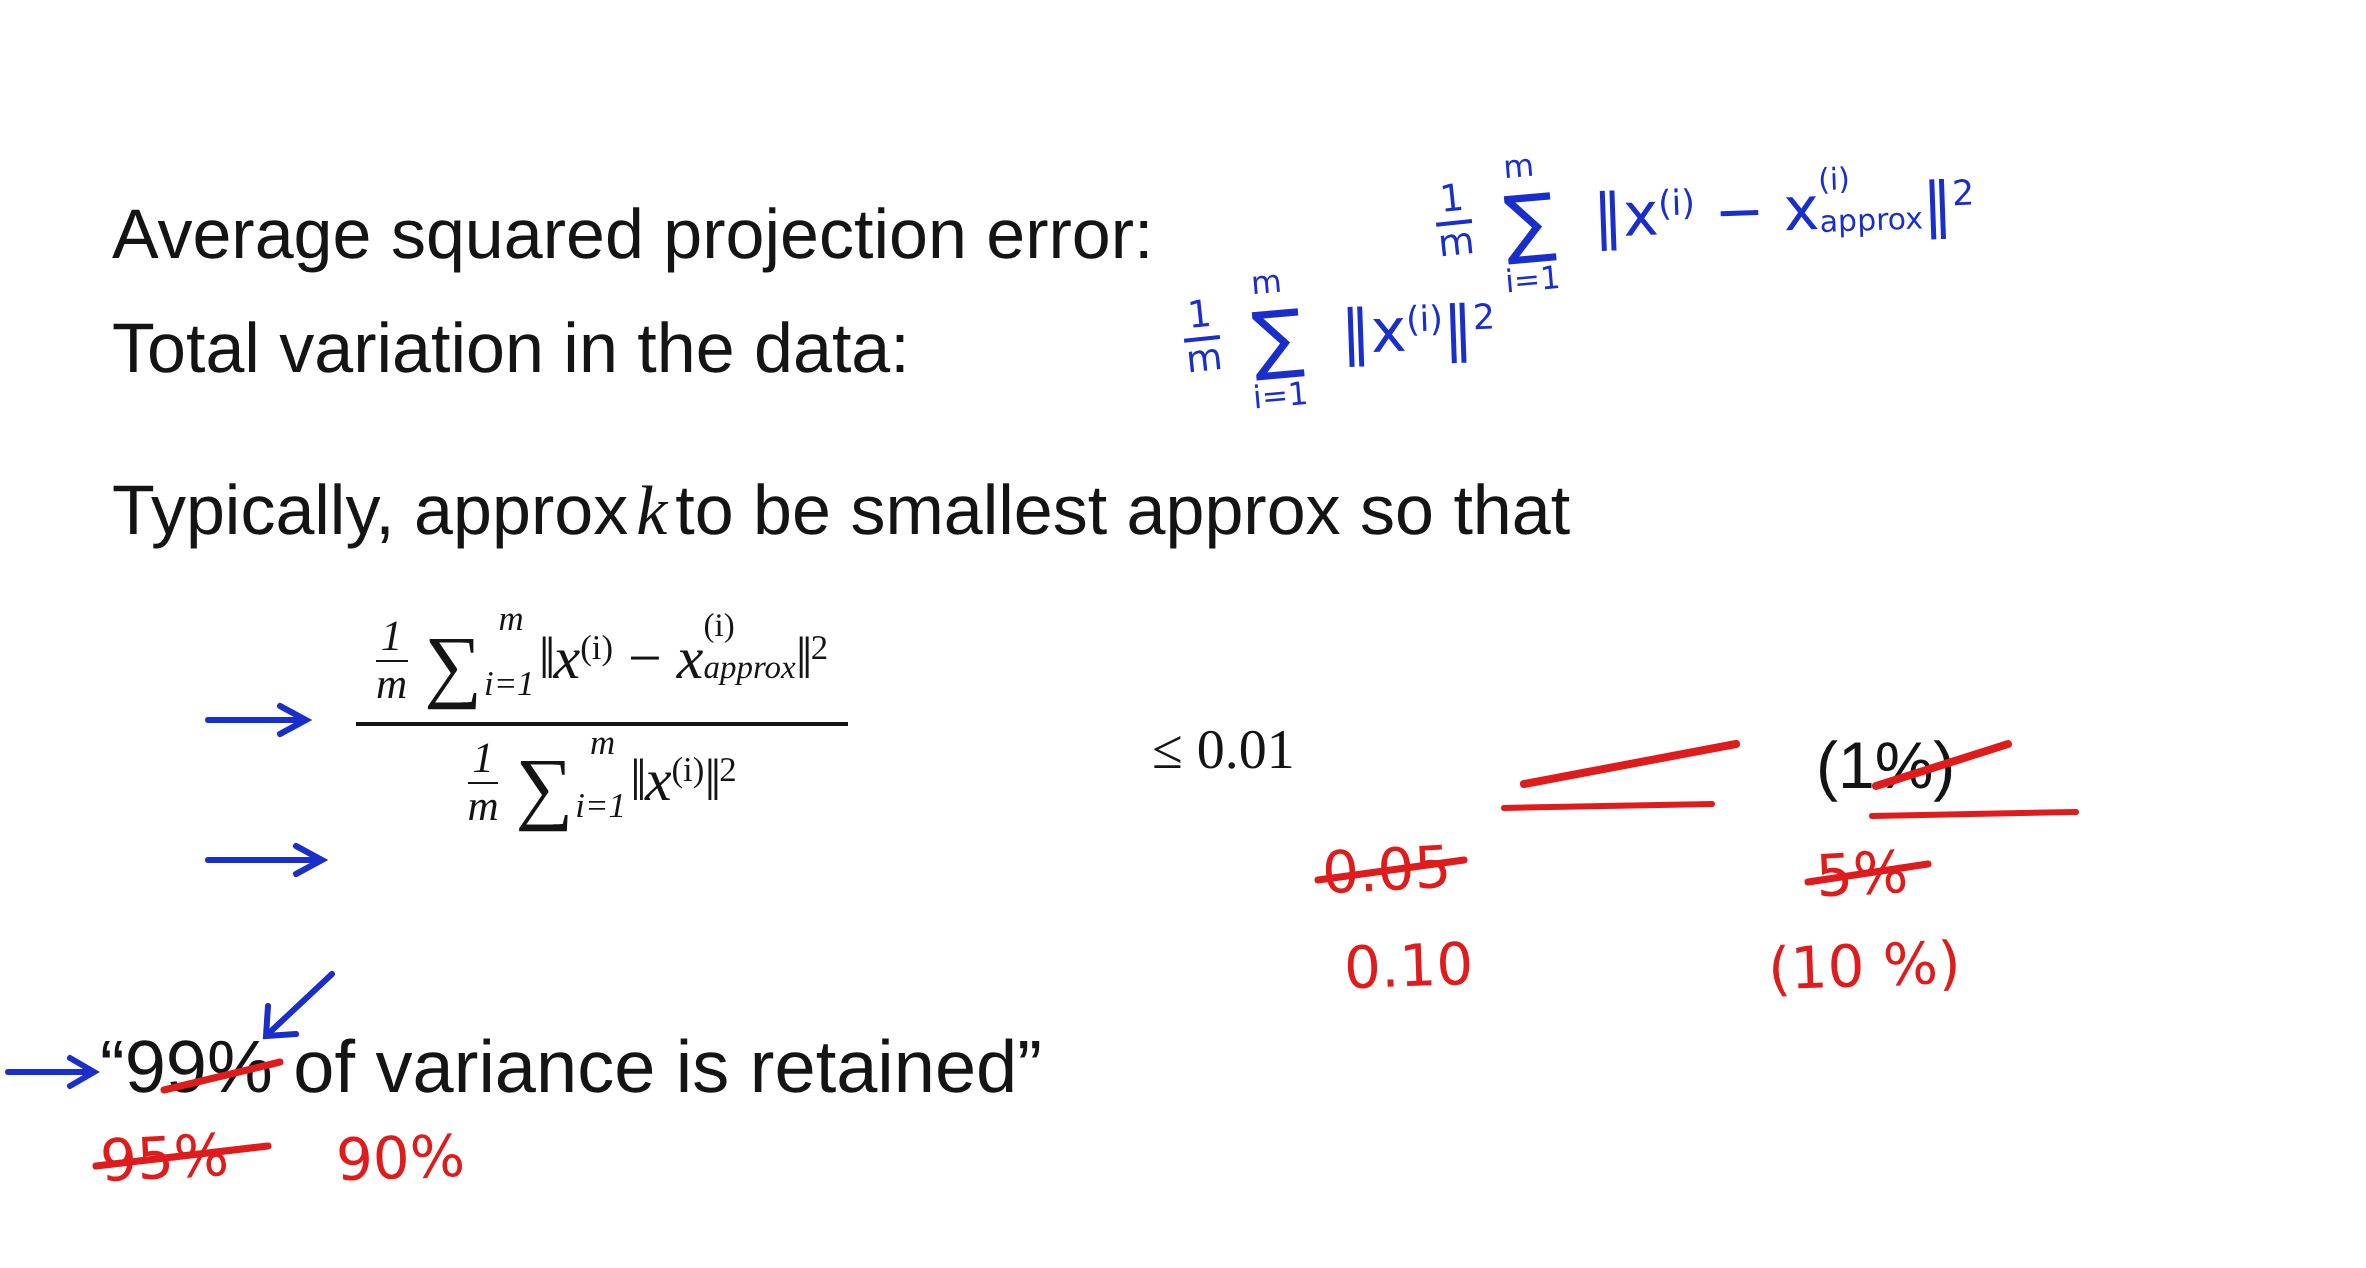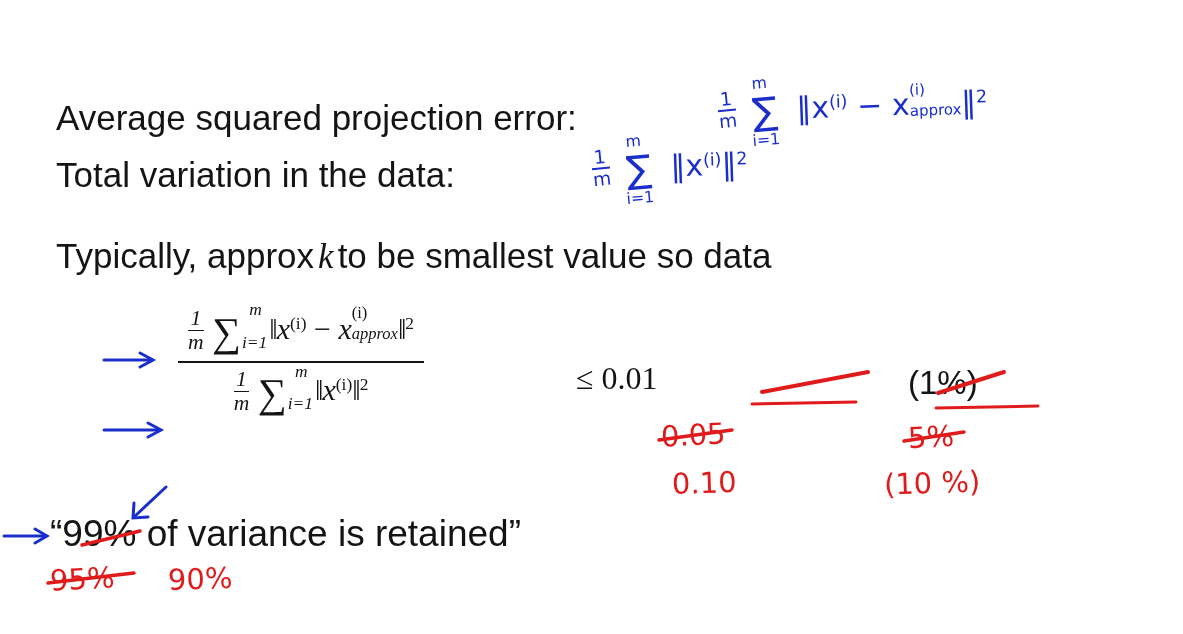--- a/index.html
+++ b/index.html
@@ -112,21 +112,21 @@
   .sub { font-size: 0.58em; vertical-align: -0.5em; }
   .sup { font-size: 0.58em; vertical-align: 0.55em; }
   .it { font-style: italic; }
   .norm { letter-spacing: -1px; }
 
   #ineq {
     position: absolute;
     left: 576px;
     top: 360px;
     font-family: "Liberation Serif", serif;
-    font-size: 32px;
+    font-size: 28px;
     color: #141414;
   }
 
   
   .hand {
     position: absolute;
     font-family: "DejaVu Sans", sans-serif;
     color: #1a2ecc;
     white-space: nowrap;
   }
@@ -207,21 +207,21 @@
 <body>
 
 <div class="slide">
 
 
   <div class="printed" id="line-avg">Average squared projection error:</div>
 
   <div class="printed" id="line-total">Total variation in the data:</div>
 
   <div class="printed" id="line-typically">
-    <span>Typically, approx</span><span class="mathvar">k</span><span>to be smallest value so data</span>
+    <span>Typically, approx</span><span class="mathvar">k</span><span>to be smallest approx so that</span>
   </div>
 
   <div class="printed" id="line-quote">“99% of variance is retained”</div>
 
   <div id="fraction">
     <span class="frac">
       <span class="num">
         <span class="smallfrac">
           <span class="t it">1</span>
           <span class="b it">m</span>

